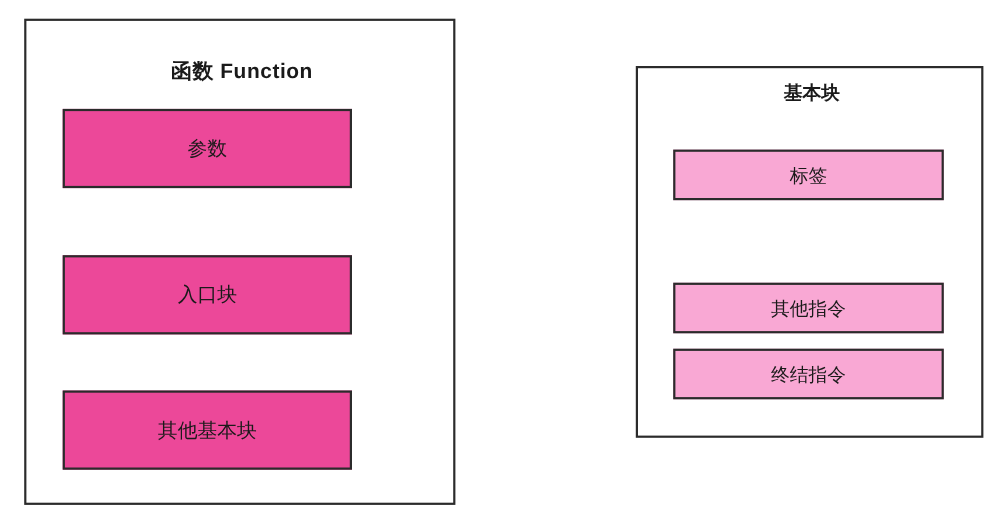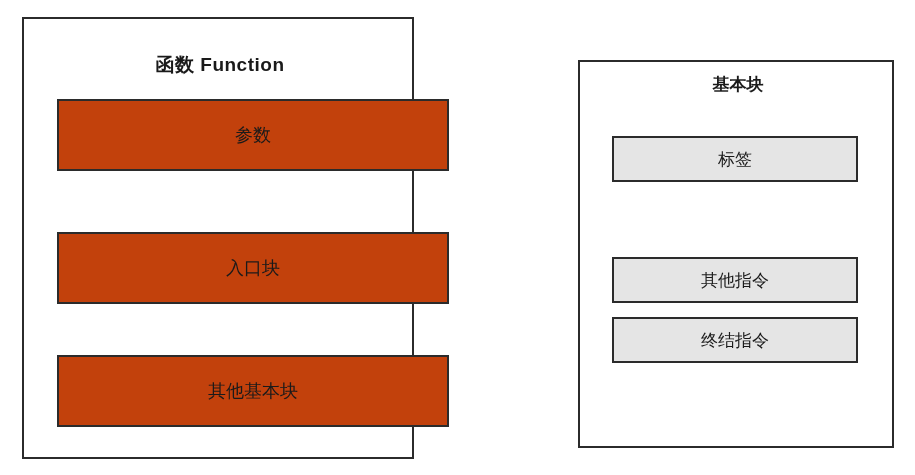--- a/index.html
+++ b/index.html
@@ -41,42 +41,42 @@
     top: 33px;
     width: 392px;
     text-align: center;
     font-size: 19px;
     font-weight: bold;
     letter-spacing: 0.5px;
   }
   .fn-item {
     position: absolute;
     left: 33px;
-    width: 392px;
+    width: 263px;
     height: 72px;
     border: 2px solid #2b2b2b;
     box-sizing: border-box;
-    background: #c2410c;
+    background: #ec4899;
     display: flex;
     align-items: center;
     justify-content: center;
     font-size: 18px;
     font-weight: normal;
   }
   .fn-item-0 { top: 80px; }
   .fn-item-1 { top: 213px; }
   .fn-item-2 { top: 336px; }
 
   
   .bb-box {
     position: absolute;
     left: 578px;
     top: 60px;
     width: 316px;
-    height: 388px;
+    height: 338px;
     border: 2px solid #2b2b2b;
     box-sizing: border-box;
     background: #ffffff;
   }
   .bb-title {
     position: absolute;
     left: 0;
     top: 11px;
     width: 316px;
     text-align: center;
@@ -85,21 +85,21 @@
     line-height: 23px;
   }
   .bb-title .line2 { display: block; }
   .bb-item {
     position: absolute;
     left: 32px;
     width: 246px;
     height: 46px;
     border: 2px solid #2b2b2b;
     box-sizing: border-box;
-    background: #e5e5e5;
+    background: #f9a8d4;
     display: flex;
     align-items: center;
     justify-content: center;
     font-size: 17px;
   }
   .bb-item-0 { top: 74px; }
   .bb-item-1 { top: 135px; }
   .bb-item-2 { top: 195px; }
   .bb-item-3 { top: 255px; }
 </style>

